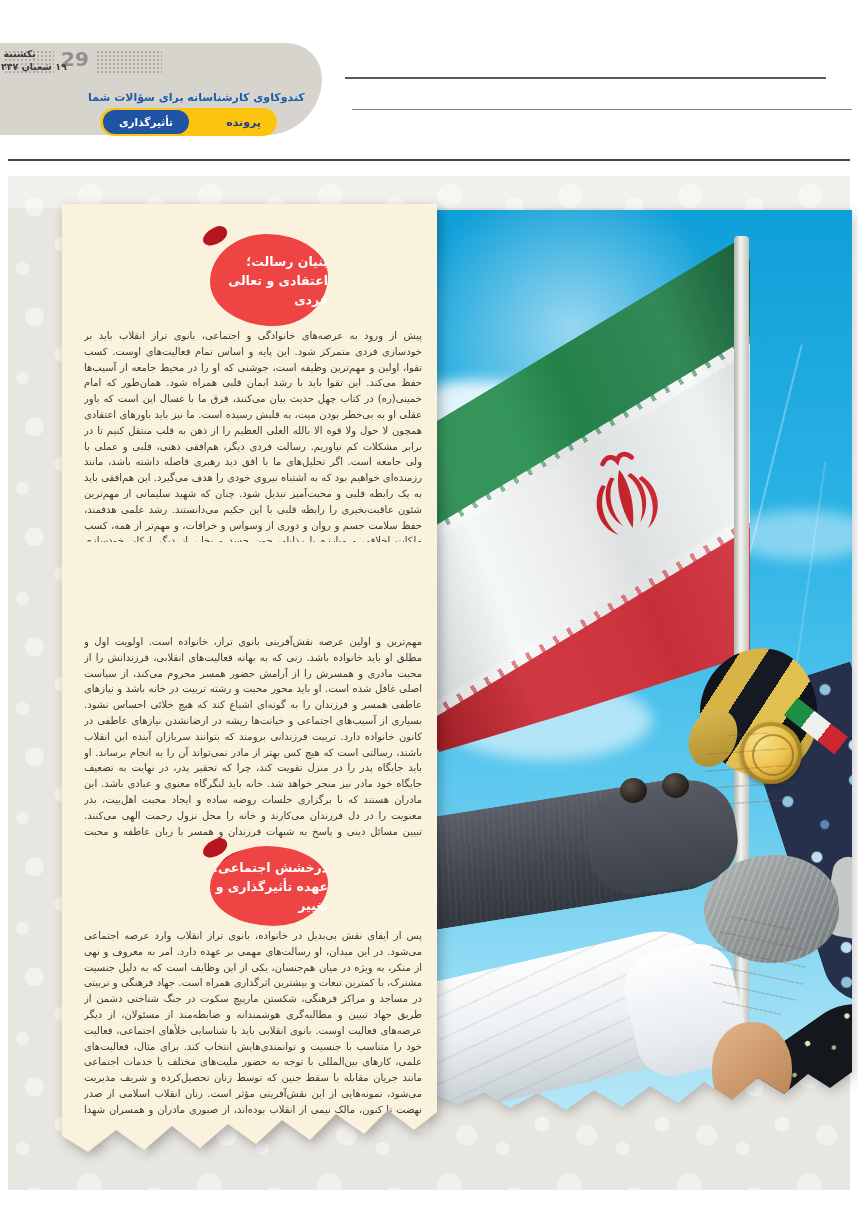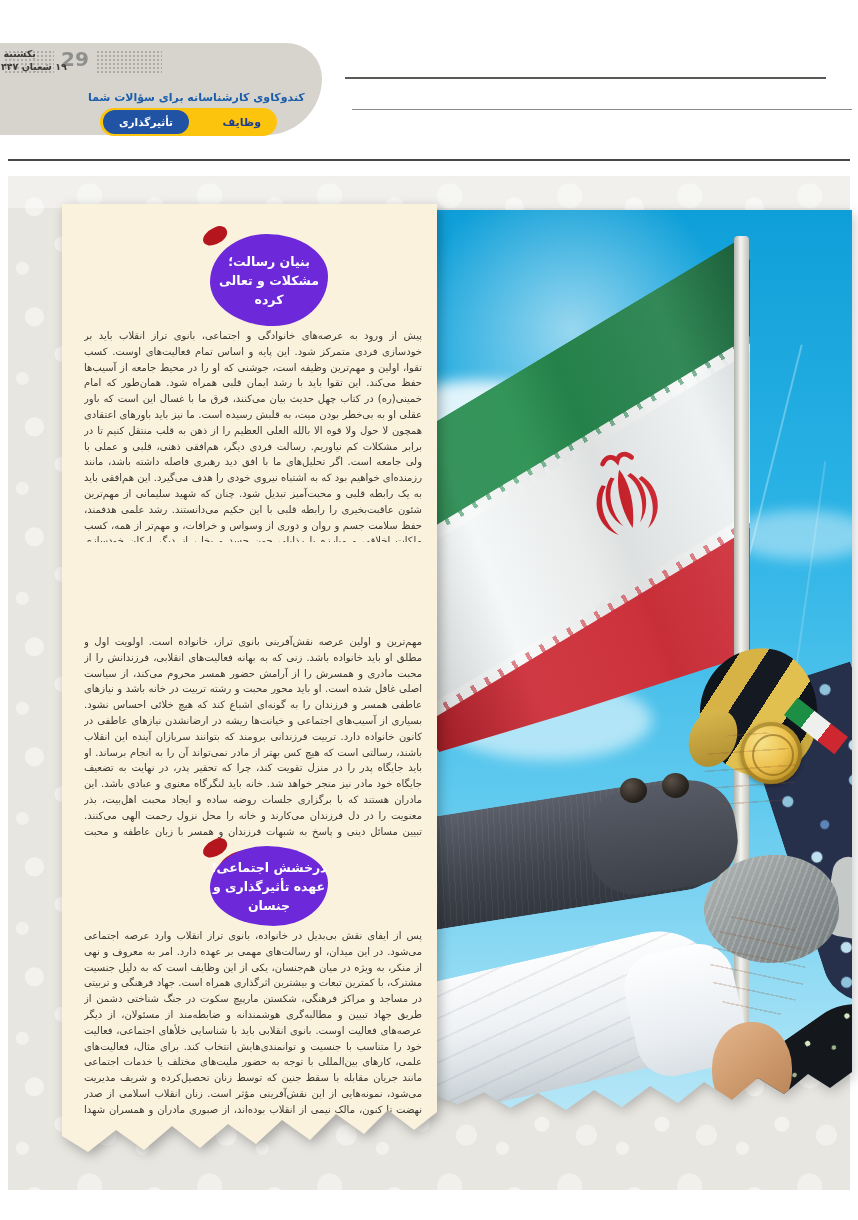--- a/index.html
+++ b/index.html
@@ -142,22 +142,22 @@
     background-size:48px 52px;}
   .child-hand{left:280px;top:812px;width:80px;height:96px;border-radius:48%;
     background:linear-gradient(140deg,#e5b68c,#c89467 60%,#b07f55);}
 
   
   .panel-wrap{left:0;top:0;filter:drop-shadow(3px 4px 6px rgba(0,0,0,.28));}
   .panel{left:62px;top:204px;width:375px;height:955px;background:#faf2dd;
     clip-path:polygon(0px 0px,375px 0px,375px 908px,352px 926px,326px 906px,302px 930px,
       274px 910px,248px 936px,220px 916px,194px 940px,166px 920px,138px 944px,110px 922px,
       82px 946px,54px 926px,26px 948px,0px 932px);}
-  .badge{position:absolute;left:148px;width:118px;background:#6d28d9;color:#ffffff;
-    direction:rtl;text-align:center;font-weight:bold;font-size:12.5px;line-height:1.52;
+  .badge{position:absolute;left:148px;width:118px;background:#ef4444;color:#ffffff;
+    direction:rtl;font-weight:bold;font-size:12.5px;line-height:1.52;
     display:flex;flex-direction:column;justify-content:center;
     border-radius:48% 52% 46% 54%/52% 46% 54% 48%;}
   .badge::before{content:"";position:absolute;left:6px;top:4px;right:8px;bottom:6px;
     background:#b5161d;border-radius:55% 45% 50% 50%/45% 55% 48% 52%;
     transform:rotate(14deg);z-index:-1;}
   .badge::after{content:"";position:absolute;left:-8px;top:-6px;width:26px;height:16px;
     background:#b5161d;border-radius:60% 40% 55% 45%;transform:rotate(-24deg);}
   .badge.b1{top:30px;height:92px;}
   .badge.b2{top:342px;height:90px;}
   .badge.b3{top:642px;height:80px;}
@@ -181,21 +181,21 @@
       <div>۱۹ شعبان ۱۴۴۷ | شماره ۱۶۷</div>
     </div>
     <div class="abs tagline" style="right:4px;top:48px;">کندوکاوی کارشناسانه برای سؤالات شما</div>
   </div>
 
   <div class="abs tabs">
     <div class="tab-blue">
       <span>تأثیرگذاری</span>
     </div>
     <div class="tab-yellow-label">
-      <span>وظایف</span>
+      <span>پرونده</span>
     </div>
   </div>
 
   <div class="abs hline hl1"></div>
   <div class="abs hline hl2"></div>
   <div class="abs hline hl3"></div>
 
   <div class="abs content-bg"></div>
   <div class="abs content-top-light"></div>
 
@@ -256,30 +256,30 @@
       <div class="abs child-sleeve"></div>
       <div class="abs child-hand"></div>
     </div>
   </div>
 
   <div class="abs panel-wrap">
     <div class="abs panel">
 
       <div class="badge b1">
         <span>بنیان رسالت؛</span>
-        <span>مشکلات و تعالی</span>
-        <span>کرده</span>
+        <span>اعتقادی و تعالی</span>
+        <span>فردی</span>
       </div>
       <div class="body-text p1">پیش از ورود به عرصه‌های خانوادگی و اجتماعی، بانوی تراز انقلاب باید بر خودسازی فردی متمرکز شود. این پایه و اساس تمام فعالیت‌های اوست. کسب تقوا، اولین و مهم‌ترین وظیفه است، جوشنی که او را در محیط جامعه از آسیب‌ها حفظ می‌کند. این تقوا باید با رشد ایمان قلبی همراه شود. همان‌طور که امام خمینی(ره) در کتاب چهل حدیث بیان می‌کنند، فرق ما با غسال این است که باور عقلی او به بی‌خطر بودن میت، به قلبش رسیده است. ما نیز باید باورهای اعتقادی همچون لا حول ولا قوه الا بالله العلی العظیم را از ذهن به قلب منتقل کنیم تا در برابر مشکلات کم نیاوریم. رسالت فردی دیگر، هم‌افقی ذهنی، قلبی و عملی با ولی جامعه است. اگر تحلیل‌های ما با افق دید رهبری فاصله داشته باشد، مانند رزمنده‌ای خواهیم بود که به اشتباه نیروی خودی را هدف می‌گیرد. این هم‌افقی باید به یک رابطه قلبی و محبت‌آمیز تبدیل شود. چنان که شهید سلیمانی از مهم‌ترین شئون عاقبت‌بخیری را رابطه قلبی با این حکیم می‌دانستند. رشد علمی هدفمند، حفظ سلامت جسم و روان و دوری از وسواس و خرافات، و مهم‌تر از همه، کسب ملکات اخلاقی و مبارزه با رذایلی چون حسد و بخل، از دیگر ارکان خودسازی است.</div>
 
       <div class="body-text p2">مهم‌ترین و اولین عرصه نقش‌آفرینی بانوی تراز، خانواده است. اولویت اول و مطلق او باید خانواده باشد. زنی که به بهانه فعالیت‌های انقلابی، فرزندانش را از محبت مادری و همسرش را از آرامش حضور همسر محروم می‌کند، از سیاست اصلی غافل شده است. او باید محور محبت و رشته تربیت در خانه باشد و نیازهای عاطفی همسر و فرزندان را به گونه‌ای اشباع کند که هیچ خلائی احساس نشود. بسیاری از آسیب‌های اجتماعی و خیانت‌ها ریشه در ارضانشدن نیازهای عاطفی در کانون خانواده دارد. تربیت فرزندانی برومند که بتوانند سربازان آینده این انقلاب باشند، رسالتی است که هیچ کس بهتر از مادر نمی‌تواند آن را به انجام برساند. او باید جایگاه پدر را در منزل تقویت کند، چرا که تحقیر پدر، در نهایت به تضعیف جایگاه خود مادر نیز منجر خواهد شد. خانه باید لنگرگاه معنوی و عبادی باشد. این مادران هستند که با برگزاری جلسات روضه ساده و ایجاد محبت اهل‌بیت، بذر معنویت را در دل فرزندان می‌کارند و خانه را محل نزول رحمت الهی می‌کنند. تبیین مسائل دینی و پاسخ به شبهات فرزندان و همسر با زبان عاطفه و محبت مادرانه، از هر استدلال خشکی کارسازتر است.</div>
 
       <div class="badge b3">
         <span>درخشش اجتماعی؛</span>
         <span>عهده تأثیرگذاری و</span>
-        <span>جنسان</span>
+        <span>تغییر</span>
       </div>
       <div class="body-text p3">پس از ایفای نقش بی‌بدیل در خانواده، بانوی تراز انقلاب وارد عرصه اجتماعی می‌شود. در این میدان، او رسالت‌های مهمی بر عهده دارد. امر به معروف و نهی از منکر، به ویژه در میان هم‌جنسان، یکی از این وظایف است که به دلیل جنسیت مشترک، با کمترین تبعات و بیشترین اثرگذاری همراه است. جهاد فرهنگی و تربیتی در مساجد و مراکز فرهنگی، شکستن مارپیچ سکوت در جنگ شناختی دشمن از طریق جهاد تبیین و مطالبه‌گری هوشمندانه و ضابطه‌مند از مسئولان، از دیگر عرصه‌های فعالیت اوست. بانوی انقلابی باید با شناسایی خلأهای اجتماعی، فعالیت خود را متناسب با جنسیت و توانمندی‌هایش انتخاب کند. برای مثال، فعالیت‌های علمی، کارهای بین‌المللی با توجه به حضور ملیت‌های مختلف یا خدمات اجتماعی مانند جریان مقابله با سقط جنین که توسط زنان تحصیل‌کرده و شریف مدیریت می‌شود، نمونه‌هایی از این نقش‌آفرینی مؤثر است. زنان انقلاب اسلامی از صدر نهضت تا کنون، مالک نیمی از انقلاب بوده‌اند، از صبوری مادران و همسران شهدا که به مبارزان دلگرمی می‌دادند تا حضور مستقیم در میدان مبارزه و تحمل شکنجه‌های طاقت‌فرسا، تاریخ گواه درخشش آنان است و این مسیر پرافتخار همچنان ادامه دارد.</div>
 
     </div>
   </div>
 
 </div>
 
 </body></html>

